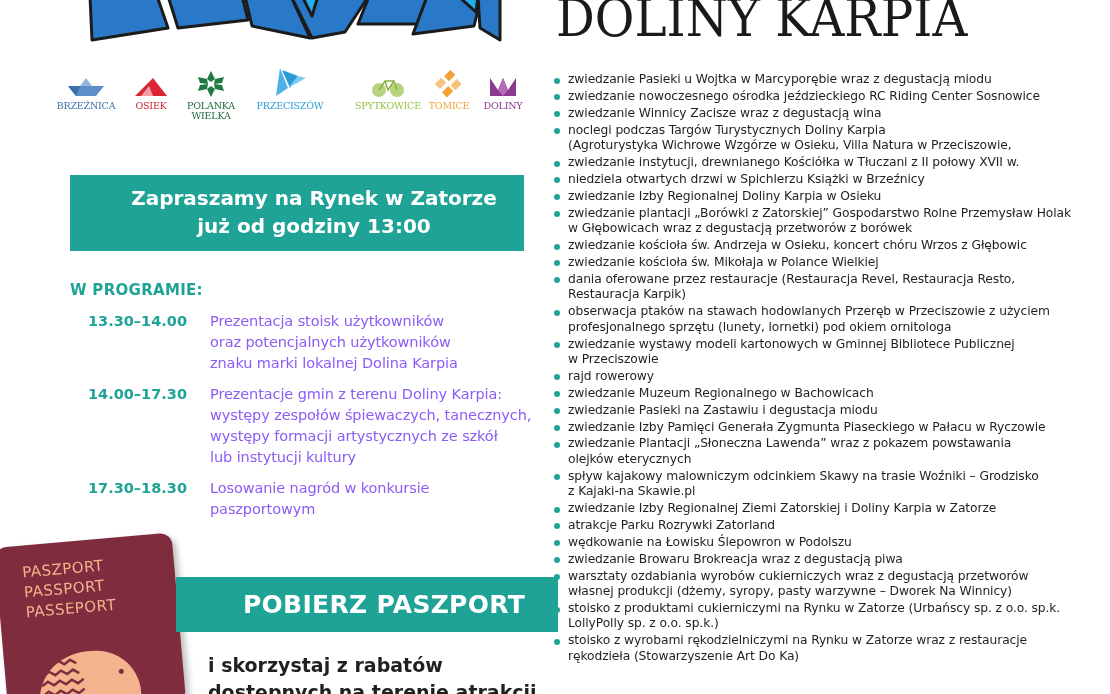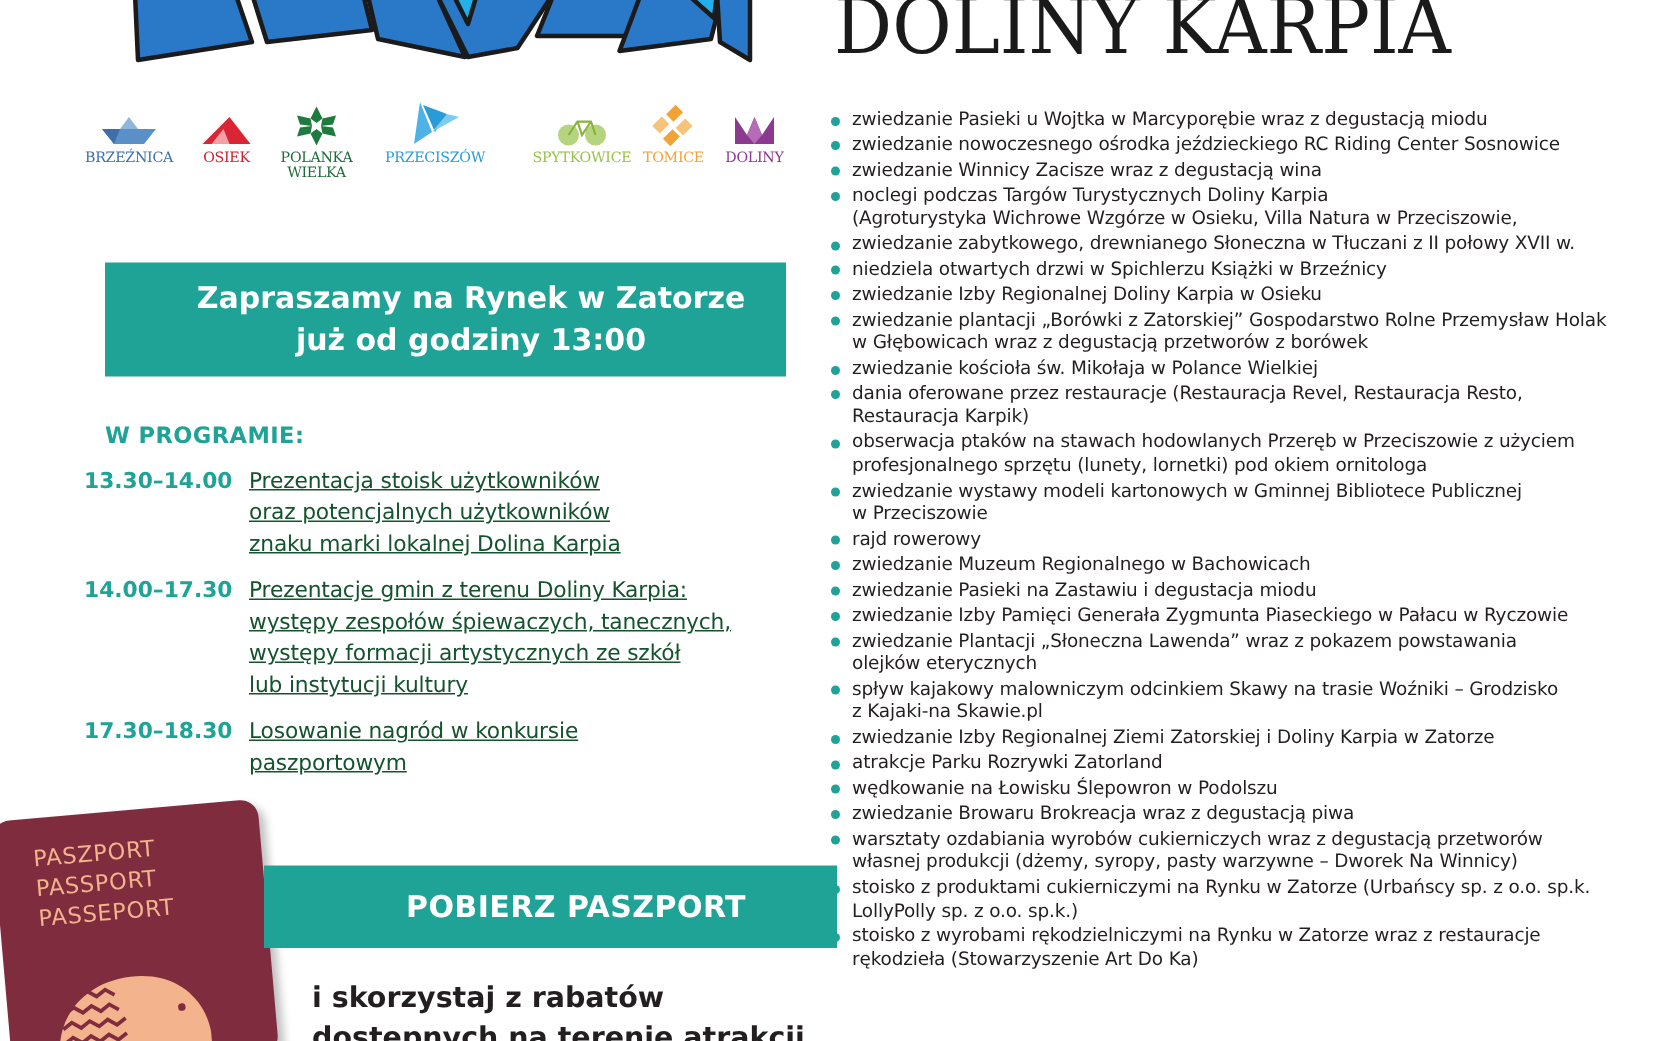--- a/index.html
+++ b/index.html
@@ -9,29 +9,29 @@
   #top-art { left:80px; top:0; width:430px; height:48px; }
   #main-title { left:556px; top:-14px; font-family:"DejaVu Serif", serif; font-size:52px; letter-spacing:0px; color:#1a1a1a; line-height:64px; white-space:nowrap; transform:scaleX(0.93); transform-origin:left top; }
   
   .logos { left:52px; top:76px; width:480px; height:60px; }
   .logo { position:absolute; top:0; text-align:center; font-family:"DejaVu Serif", serif; font-size:9.5px; line-height:10px; letter-spacing:-0.2px; }
   .logo svg { display:block; margin:0 auto 3px auto; }
   
   .banner { background:#1fa396; color:#fff; font-weight:bold; text-align:center;padding-left:34px; }
   #invite-banner { left:70px; top:175px; width:454px; height:76px; font-size:20px; line-height:28px; padding-top:9px; box-sizing:border-box; }
   #program-heading { left:70px; top:281px; font-size:15px; font-weight:bold; color:#1fa396; letter-spacing:0.3px; }
-  .prog-row { position:absolute; left:56px; width:470px; display:flex; font-size:15px; line-height:21px; }
+  .prog-row { position:absolute; left:88px; width:470px; display:flex; font-size:15px; line-height:21px;gap:12px; }
   .prog-time { width:110px; flex:none; color:#1fa396; font-weight:bold; font-size:14.5px; }
-  .prog-desc { color:#14532d; font-size:14.5px; letter-spacing:-0.1px;text-decoration:underline; }
+  .prog-desc { color:#8b5cf6; font-size:14.5px; letter-spacing:-0.1px; }
   
   #passport { left:-6px; top:548px; width:178px; height:170px; background:#7f2d3e; border-radius:12px; transform:rotate(-5deg); transform-origin:left top; box-shadow:4px 4px 6px rgba(0,0,0,0.25); }
   #passport-shadow { left:165px; top:578px; width:12px; height:116px; background:linear-gradient(to right, rgba(0,0,0,0.25), rgba(0,0,0,0)); }
   .pass-text { position:absolute; left:26px; color:#f3b38c; font-size:15px; letter-spacing:0.5px; line-height:18px; }
   #hedgehog { position:absolute; left:28px; top:102px; }
-  #passport-banner { left:176px; top:577px; width:348px; height:55px; font-size:20px; line-height:55px; letter-spacing:0.3px; }
+  #passport-banner { left:176px; top:577px; width:348px; height:55px; font-size:25px; line-height:55px; letter-spacing:0.3px; }
   #passport-sub { left:208px; top:652px; font-size:19px; font-weight:bold; line-height:27px; color:#231f20; }
   
   #attractions { left:552px; top:72px; width:540px; margin:0; padding:0; list-style:none; }
   #attractions li { position:relative; padding-left:16px; font-size:12.3px; line-height:15.4px; margin-bottom:1.5px; letter-spacing:-0.1px; color:#231f20; }
   #attractions li .dot { position:absolute; left:2px; top:5.5px; width:6px; height:6px; border-radius:50%; background:#1fa396; }
 </style>
 </head>
 <body>
 
 <svg class="abs" id="top-art" viewBox="0 0 430 48" width="430" height="48">
@@ -185,37 +185,41 @@
       <span class="dot"></span>
       <div>zwiedzanie Winnicy Zacisze wraz z degustacją wina</div>
     </li>
     <li>
       <span class="dot"></span>
       <div>noclegi podczas Targów Turystycznych Doliny Karpia</div>
       <div>(Agroturystyka Wichrowe Wzgórze w Osieku, Villa Natura w Przeciszowie,</div>
     </li>
     <li>
       <span class="dot"></span>
-      <div>zwiedzanie zabytkowego, drewnianego Słoneczna w Tłuczani z II połowy XVII w.</div>
+      <div>zwiedzanie instytucji, drewnianego Kościółka w Tłuczani z II połowy XVII w.</div>
     </li>
     <li>
       <span class="dot"></span>
       <div>niedziela otwartych drzwi w Spichlerzu Książki w Brzeźnicy</div>
     </li>
     <li>
       <span class="dot"></span>
       <div>zwiedzanie Izby Regionalnej Doliny Karpia w Osieku</div>
     </li>
     <li>
       <span class="dot"></span>
       <div>zwiedzanie plantacji „Borówki z Zatorskiej” Gospodarstwo Rolne Przemysław Holak</div>
       <div>w Głębowicach wraz z degustacją przetworów z borówek</div>
     </li>
     <li>
       <span class="dot"></span>
+      <div>zwiedzanie kościoła św. Andrzeja w Osieku, koncert chóru Wrzos z Głębowic</div>
+    </li>
+    <li>
+      <span class="dot"></span>
       <div>zwiedzanie kościoła św. Mikołaja w Polance Wielkiej</div>
     </li>
     <li>
       <span class="dot"></span>
       <div>dania oferowane przez restauracje (Restauracja Revel, Restauracja Resto,</div>
       <div>Restauracja Karpik)</div>
     </li>
     <li>
       <span class="dot"></span>
       <div>obserwacja ptaków na stawach hodowlanych Przeręb w Przeciszowie z użyciem</div>

